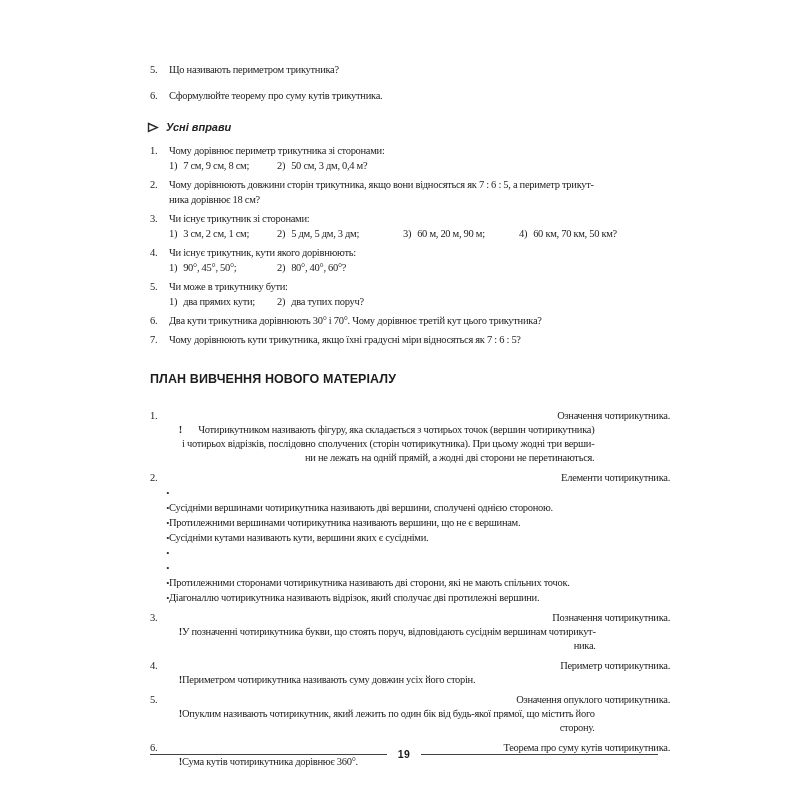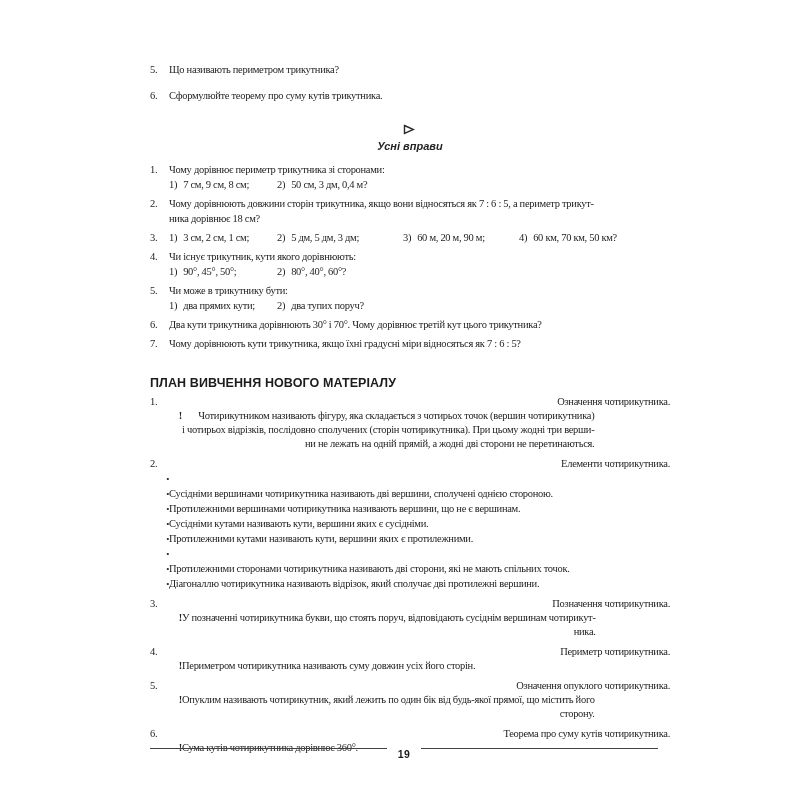--- a/index.html
+++ b/index.html
@@ -12,51 +12,51 @@
     letter-spacing: -0.3px;
     overflow: hidden;
   }
   .page { position: relative; width: 800px; height: 800px; padding: 63px 130px 0 150px; }
 
   
   .q-row { display: flex; line-height: 14px; margin-bottom: 12px; }
   .num { flex: 0 0 19px; }
 
   
-  .oral-header { display: flex; align-items: center; margin-top: 17px; margin-bottom: 9px; line-height: 14px; flex-direction: column; }
+  .oral-header { display: flex; align-items: center; margin-top: 17px; margin-bottom: 9px; line-height: 14px; }
   .oral-header .marker { flex: 0 0 19px; margin-left: -3px; display: inline-flex; align-items: center; }
   .oral-title { font-family: "Liberation Sans", sans-serif; font-weight: bold; font-style: italic; font-size: 11px; letter-spacing: 0; }
 
   
   .ex-item { display: flex; line-height: 15px; margin-bottom: 4px; }
   .ex-body { flex: 1; min-width: 0; }
   .ex-text, .answer-text, .bullet-text { white-space: pre; }
   .options { display: flex; }
   .opt { display: flex; }
   .opt-label { margin-right: 6px; }
   .opt:nth-child(1) { flex: 0 0 108px; }
   .opt:nth-child(2) { flex: 0 0 126px; }
   .opt:nth-child(3) { flex: 0 0 116px; }
   .opt:last-child { flex: 1 1 auto; }
 
   
   .plan-header {
     font-family: "Liberation Sans", sans-serif; font-weight: bold;
     font-size: 12.5px; letter-spacing: 0.1px;
-    margin-top: 25px; margin-bottom: 5px; color: #1c1c1c;
+    margin-top: 25px; margin-bottom: 23px; color: #1c1c1c;
   }
   .plan-item { display: flex; line-height: 14px; margin-bottom: 6px; }
   .plan-body { flex: 1; min-width: 0; text-align: right; }
   .answer { display: flex; }
   .excl { flex: 0 0 13px; font-weight: bold; }
   .bullet-row { display: flex; margin-top: 1px; }
   .bullet { flex: 0 0 11px; margin-left: -11px; font-size: 9px; line-height: 14px; }
 
   
-  .footer { position: absolute; left: 150px; right: 142px; top: 748px; display: flex; gap: 11px; }
+  .footer { position: absolute; left: 150px; right: 142px; top: 748px; display: flex; align-items: center; gap: 11px; }
   .footer .line { flex: 1; border-top: 1.5px solid #414141; }
   .page-num { font-family: "Liberation Sans", sans-serif; font-weight: bold; font-size: 10.5px; letter-spacing: 0.5px; color: #1c1c1c; }
 </style>
 </head>
 <body>
 
 <div class="page">
 
   <div id="review-questions">
       <div class="q-row">
@@ -98,20 +98,21 @@
       <div class="ex-item">
         <span class="num">2.</span>
         <div class="ex-body">
           <div class="ex-text">Чому дорівнюють довжини сторін трикутника, якщо вони відносяться як 7 : 6 : 5, а периметр трикут-
 ника дорівнює 18 см?</div>
         </div>
       </div>
       <div class="ex-item">
         <span class="num">3.</span>
         <div class="ex-body">
+          <div class="ex-text">Чи існує трикутник зі сторонами:</div>
           <div class="options">
             <span class="opt">
               <span class="opt-label">1)</span>
               <span class="opt-text">3 см, 2 см, 1 см;</span>
             </span>
             <span class="opt">
               <span class="opt-label">2)</span>
               <span class="opt-text">5 дм, 5 дм, 3 дм;</span>
             </span>
             <span class="opt">
@@ -200,21 +201,20 @@
           <div class="bullet-row">
             <span class="bullet">•</span>
             <div class="bullet-text">Протилежними вершинами чотирикутника називають вершини, що не є вершинам.</div>
           </div>
           <div class="bullet-row">
             <span class="bullet">•</span>
             <div class="bullet-text">Сусідніми кутами називають кути, вершини яких є сусідніми.</div>
           </div>
           <div class="bullet-row">
             <span class="bullet">•</span>
-            <div class="bullet-text">Протилежними кутами називають кути, вершини яких є протилежними.</div>
           </div>
           <div class="bullet-row">
             <span class="bullet">•</span>
           </div>
           <div class="bullet-row">
             <span class="bullet">•</span>
             <div class="bullet-text">Протилежними сторонами чотирикутника називають дві сторони, які не мають спільних точок.</div>
           </div>
           <div class="bullet-row">
             <span class="bullet">•</span>

